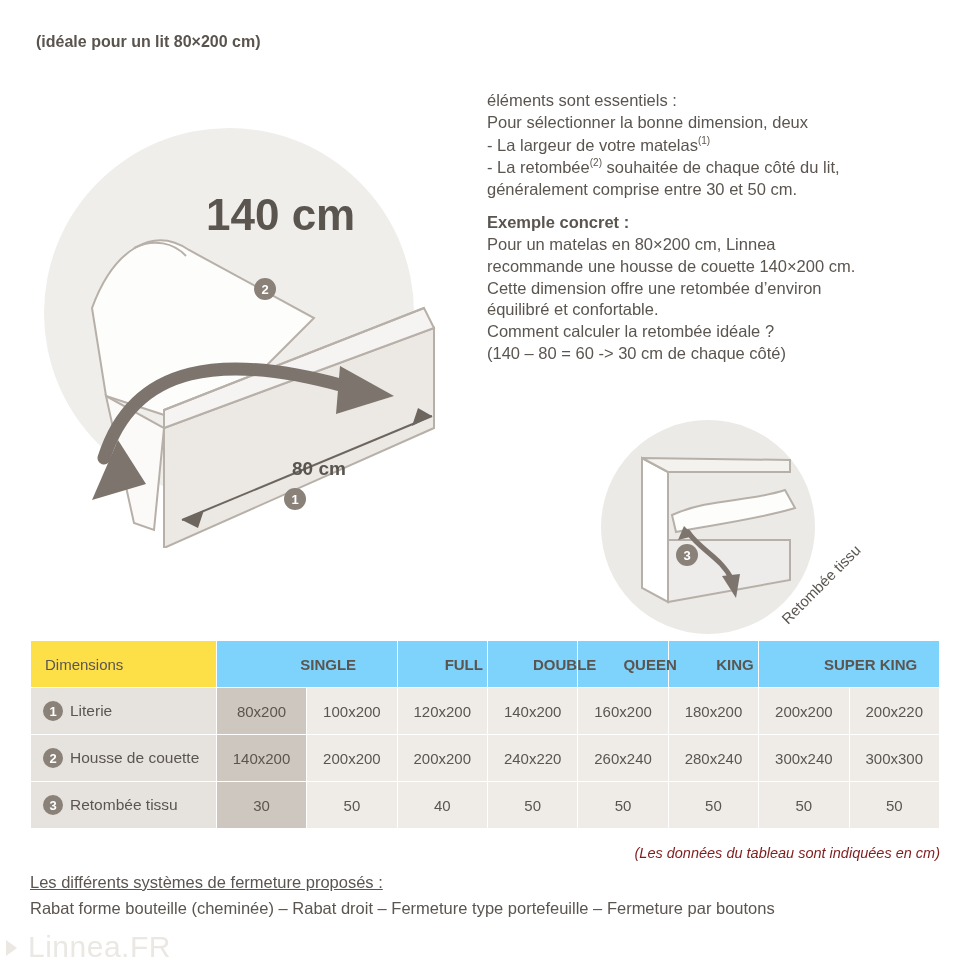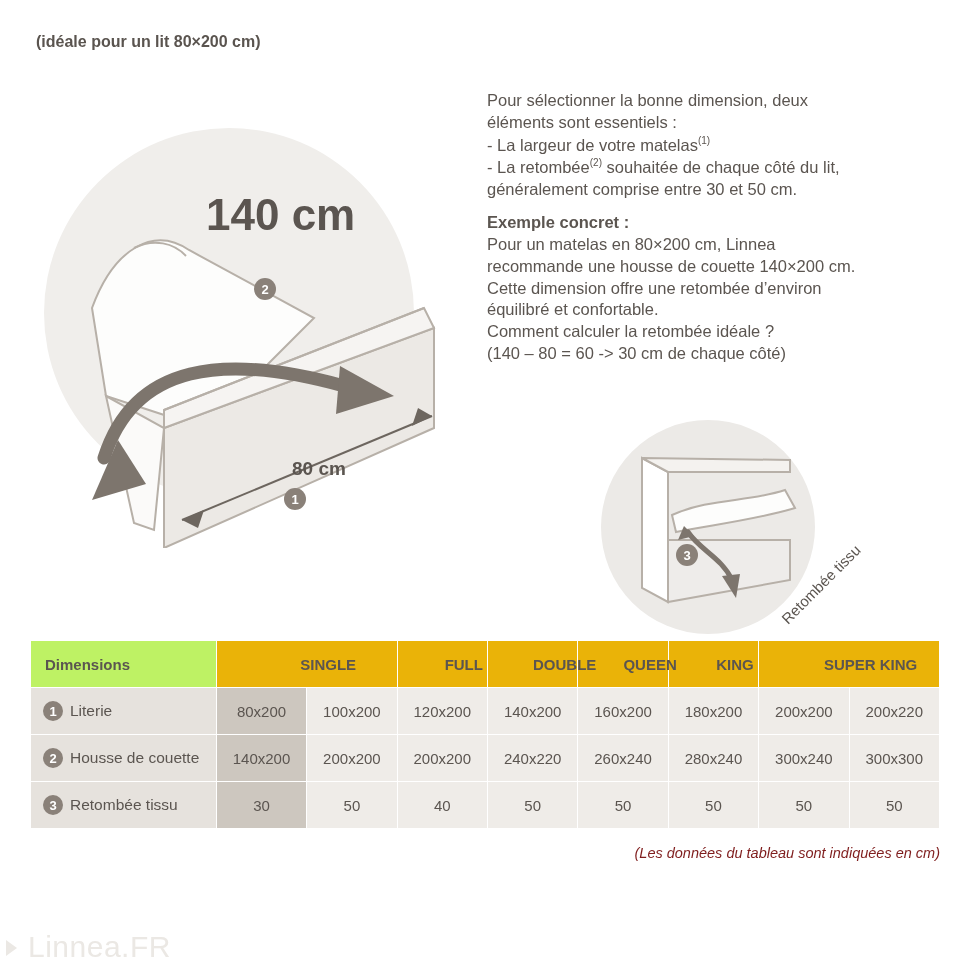--- a/index.html
+++ b/index.html
@@ -121,28 +121,28 @@
   table.spec th, table.spec td {
     border: 1px solid #ffffff;
     font-size: 15px;
     color: #5b5550;
     text-align: center;
     height: 46px;
     padding: 0 2px;
     background: #efece8;
   }
   table.spec thead th {
-    background: #eab308;
+    background: #7dd3fc;
     font-weight: bold;
     font-size: 15px;
     padding-left: 45px;
   }
   table.spec thead th.first {
-    background: #bef264;
-    font-weight: bold;
+    background: #fde047;
+    font-weight: normal;
     text-align: left;
     padding-left: 14px;
   }
   table.spec td.rowhead {
     background: #e6e2dd;
     text-align: left;
     padding-left: 12px;
     font-size: 15.5px;
     white-space: nowrap;
   }
@@ -216,22 +216,22 @@
 </head>
 <body>
 
 <div class="page">
 
   <div class="title-block">
     <div class="title-sub">(idéale pour un lit 80×200 cm)</div>
   </div>
 
   <div class="right-text">
+    <p>éléments sont essentiels :</p>
     <p>Pour sélectionner la bonne dimension, deux</p>
-    <p>éléments sont essentiels :</p>
     <p><span>- La largeur de votre matelas</span><sup>(1)</sup></p>
     <p><span>- La retombée</span><sup>(2)</sup><span> souhaitée de chaque côté du lit,</span></p>
     <p>généralement comprise entre 30 et 50 cm.</p>
     <div class="gap"></div>
     <p class="bold">Exemple concret :</p>
     <p>Pour un matelas en 80×200 cm, Linnea</p>
     <p>recommande une housse de couette 140×200 cm.</p>
     <p>Cette dimension offre une retombée d’environ</p>
     <p>équilibré et confortable.</p>
     <p>Comment calculer la retombée idéale ?</p>
@@ -370,17 +370,21 @@
           <td>50</td>
           <td>50</td>
           <td>50</td>
         </tr>
       </tbody>
     </table>
   </div>
 
   <div class="table-note">(Les données du tableau sont indiquées en cm)</div>
 
+  <div class="footer">
+    <div class="footer-title">Les différents systèmes de fermeture proposés :</div>
+    <div class="footer-line">Rabat forme bouteille (cheminée) – Rabat droit – Fermeture type portefeuille – Fermeture par boutons</div>
+  </div>
 
   <div class="brand-arrow"></div>
   <div class="brand">Linnea.FR</div>
 
 </div>
 
 </body></html>

